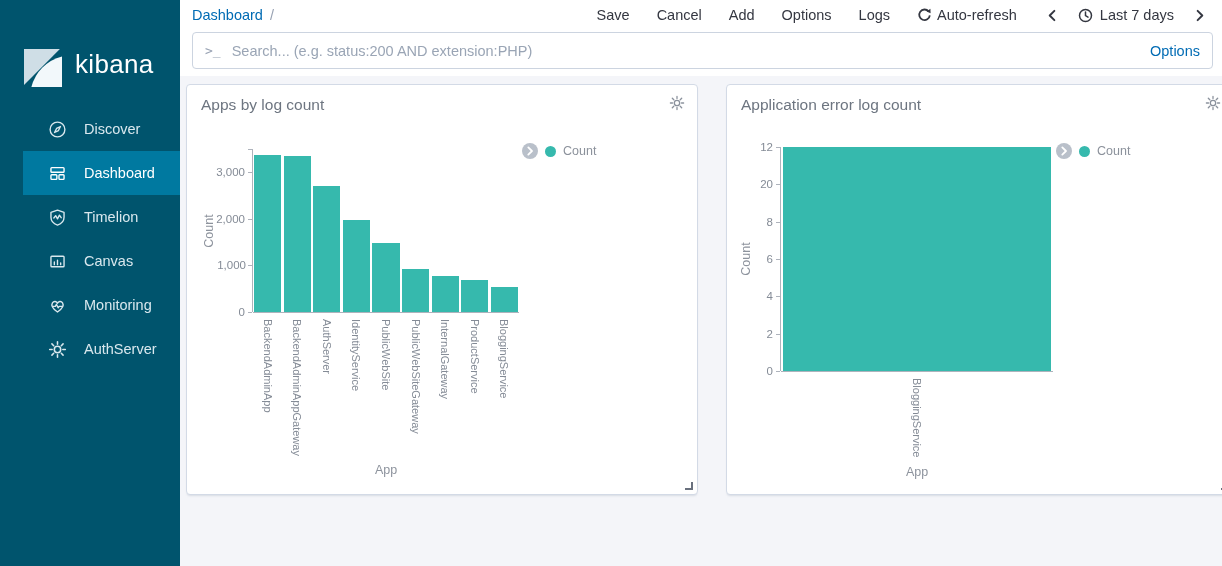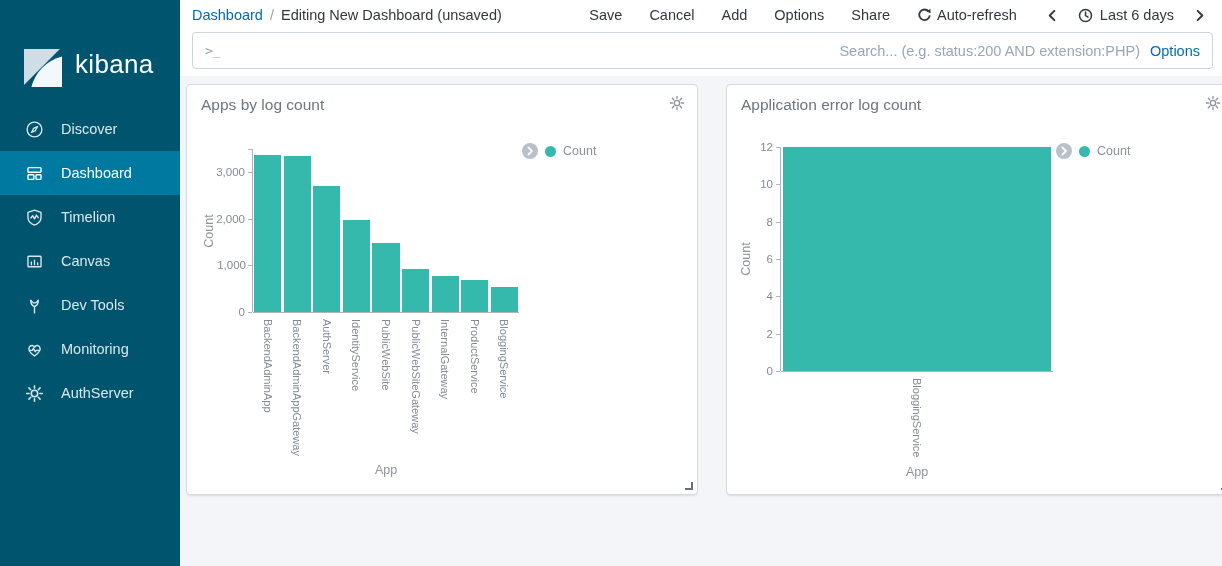--- a/index.html
+++ b/index.html
@@ -7,21 +7,21 @@
   body {
     position: relative; overflow: hidden;
     font-family: "Liberation Sans", sans-serif;
     background: #ffffff; color: #343741;
   }
   
   #sidebar { position:absolute; left:0; top:0; bottom:0; width:180px; background:#00546d; z-index:5; }
   .logo { display:flex; align-items:flex-start; gap:13px; padding:13px 0 10px 24px;margin-top:36px; }
   .logo-mark { width:38px; height:38px; flex:0 0 auto; }
   .logo-text { font-size:26px; color:#ffffff; font-weight:400; letter-spacing:.3px; }
-  .nav { margin-top:10px; }
+  .nav { margin-top:10px;margin-left:23px; }
   .nav-item { display:flex; align-items:center; gap:17px; height:44px; padding-left:25px;
               font-size:14.5px; color:#d9e8ee; cursor:pointer; }
   .nav-item.active { background:#0079a0; color:#ffffff; }
   .nav-item svg { width:19px; height:19px; }
   
   #main { margin-left:180px; height:566px; display:flex; flex-direction:column; }
   
   .topbar { height:30px; display:flex; align-items:center; padding:0 16px 0 12px; background:#fff; }
   .breadcrumb { flex:1; font-size:14.5px; display:flex; align-items:center; gap:7px; }
   .crumb-link { color:#006BB4; cursor:pointer; }
@@ -31,21 +31,21 @@
   .top-action { cursor:pointer; }
   .auto-refresh { display:flex; align-items:center; gap:6px; cursor:pointer;justify-content:space-between; }
   .time-group { display:flex; align-items:center; gap:19px; margin-left:2px; }
   .chev-btn { display:flex; align-items:center; cursor:pointer; }
   .time-range { display:flex; align-items:center; gap:7px; cursor:pointer; }
   
   .search-row { height:46px; display:flex; align-items:flex-start; padding:2px 9px 0 12px; background:#fff; }
   .search-box { flex:1; height:37px; border:1px solid #ccd4e0; border-radius:4px; background:#fff;
                 display:flex; align-items:center; padding:0 12px; }
   .prompt { font-family:"DejaVu Sans Mono", monospace; font-size:13px; color:#98a2b3; margin-right:11px; }
-  .search-input { flex:1; border:none; outline:none; font-size:14.5px; color:#15803d; background:transparent;text-align:right; }
+  .search-input { flex:1; border:none; outline:none; font-size:14.5px; color:#15803d; background:transparent; }
   .search-input::placeholder { color:#9aa5b5; }
   .options-link { color:#006BB4; font-size:14.5px; margin-left:10px; cursor:pointer; }
   .refresh-btn { width:112px; height:37px; margin-left:8px; background:#006BB4; border:none; border-radius:4px;
                  color:#fff; font-size:14.5px; font-weight:700; font-family:"Liberation Sans",sans-serif; cursor:pointer; }
   
   .filter-row { height:36px; border-top:1px solid #d9dee8; background:#f4f5f9;
                 display:flex; align-items:center; padding:0 0 2px 13px; }
   .add-filter { color:#006BB4; font-size:14.5px; cursor:pointer; }
   .add-filter b { font-weight:700; margin-left:4px; }
   .dashboard { flex:1; position:relative; background:#f4f5f9; }
@@ -108,26 +108,20 @@
       </div>
       <div class="nav-item">
         <span style="line-height: 0;"><svg viewBox="0 0 18 18" fill="none" stroke="currentColor" stroke-width="1.3" stroke-linecap="round" stroke-linejoin="round">
             <rect x="2.8" y="4" width="12.4" height="10" rx="0.8"></rect>
             <path d="M6 12 V9.5 M9 12 V7.8 M12 12 V10.4"></path>
           </svg></span>
         <span>Canvas</span>
       </div>
       <div class="nav-item">
         <span style="line-height: 0;"><svg viewBox="0 0 18 18" fill="none" stroke="currentColor" stroke-width="1.3" stroke-linecap="round" stroke-linejoin="round">
-            <path d="M9 16 V10 M9 10 C6.6 9.1 5.4 7 5.4 4 L7.8 6.5 H10.2 L12.6 4 C12.6 7 11.4 9.1 9 10"></path>
-          </svg></span>
-        <span>Dev Tools</span>
-      </div>
-      <div class="nav-item">
-        <span style="line-height: 0;"><svg viewBox="0 0 18 18" fill="none" stroke="currentColor" stroke-width="1.3" stroke-linecap="round" stroke-linejoin="round">
             <path d="M9 15.2 C4.2 12 2.8 9 4.2 6.6 C5.5 4.5 8.3 5 9 7 C9.7 5 12.5 4.5 13.8 6.6 C15.2 9 13.8 12 9 15.2 Z"></path>
             <polyline points="4.6,9.8 7,9.8 8,7.8 9.6,11.2 10.6,9.8 13.4,9.8"></polyline>
           </svg></span>
         <span>Monitoring</span>
       </div>
       <div class="nav-item">
         <span style="line-height: 0;"><svg viewBox="0 0 16 16" fill="none" stroke="currentColor" stroke-width="1.3" stroke-linecap="round" stroke-linejoin="round">
             <circle cx="8" cy="8" r="2.7"></circle>
             <path d="M8 1.4 V3.5 M8 12.5 V14.6 M1.4 8 H3.5 M12.5 8 H14.6 M3.3 3.3 L4.8 4.8 M11.2 11.2 L12.7 12.7 M12.7 3.3 L11.2 4.8 M4.8 11.2 L3.3 12.7"></path>
           </svg></span>
@@ -135,49 +129,48 @@
       </div>
     </div>
 </div>
 
 <div id="main">
 
   <div class="topbar">
     <div class="breadcrumb">
       <span class="crumb-link">Dashboard</span>
       <span class="crumb-sep">/</span>
-      <span class="crumb-current">Editing New Dashboard (unsaved)</span>
     </div>
     <div class="topbar-right">
       <div style="display:flex; gap:27px;">
           <span class="top-action">Save</span>
           <span class="top-action">Cancel</span>
           <span class="top-action">Add</span>
           <span class="top-action">Options</span>
-          <span class="top-action">Share</span>
+          <span class="top-action">Logs</span>
         </div>
       <div class="auto-refresh">
         <svg width="14" height="14" viewBox="0 0 14 14">
           <path d="M11.6 3.4 A5.3 5.3 0 1 0 12.8 7.4" fill="none" stroke="#343741" stroke-width="1.8"></path>
           <polygon points="13.4,0.8 13.6,5.2 9.6,3.4" fill="#343741"></polygon>
         </svg>
         <span>Auto-refresh</span>
       </div>
       <div class="time-group">
         <span class="chev-btn">
           <svg width="13" height="13" viewBox="0 0 14 14">
               <path d="M9 2 L4 7 L9 12" fill="none" stroke="#343741" stroke-width="2.1" stroke-linecap="round" stroke-linejoin="round"></path>
             </svg>
         </span>
         <span class="time-range">
           <svg width="15" height="15" viewBox="0 0 15 15">
               <circle cx="7.5" cy="7.5" r="6" fill="none" stroke="#343741" stroke-width="1.5"></circle>
               <path d="M7.5 4 V7.7 L10 9.2" fill="none" stroke="#343741" stroke-width="1.5" stroke-linecap="round"></path>
             </svg>
-          <span>Last 6 days</span>
+          <span>Last 7 days</span>
         </span>
         <span class="chev-btn">
           <svg width="13" height="13" viewBox="0 0 14 14">
               <path d="M5 2 L10 7 L5 12" fill="none" stroke="#343741" stroke-width="2.1" stroke-linecap="round" stroke-linejoin="round"></path>
             </svg>
         </span>
       </div>
     </div>
   </div>
 
@@ -252,21 +245,21 @@
           <div class="ytick-label" style="left: 2px; top: 279px;">0</div>
           <div class="tickmark" style="left: 49px; top: 286px; width: 4px; height: 1px;"></div>
           <div class="ytick-label" style="left: 2px; top: 241.667px;">2</div>
           <div class="tickmark" style="left: 49px; top: 248.667px; width: 4px; height: 1px;"></div>
           <div class="ytick-label" style="left: 2px; top: 204.333px;">4</div>
           <div class="tickmark" style="left: 49px; top: 211.333px; width: 4px; height: 1px;"></div>
           <div class="ytick-label" style="left: 2px; top: 167px;">6</div>
           <div class="tickmark" style="left: 49px; top: 174px; width: 4px; height: 1px;"></div>
           <div class="ytick-label" style="left: 2px; top: 129.667px;">8</div>
           <div class="tickmark" style="left: 49px; top: 136.667px; width: 4px; height: 1px;"></div>
-          <div class="ytick-label" style="left: 2px; top: 92.3333px;">10</div>
+          <div class="ytick-label" style="left: 2px; top: 92.3333px;">20</div>
           <div class="tickmark" style="left: 49px; top: 99.3333px; width: 4px; height: 1px;"></div>
           <div class="ytick-label" style="left: 2px; top: 55px;">12</div>
           <div class="tickmark" style="left: 49px; top: 62px; width: 4px; height: 1px;"></div>
           <div class="bar" style="left: 56.04px; top: 62px; width: 267.92px; height: 224px; background: rgb(54, 185, 173);"></div>
           <div class="xcat" style="left: 183px; top: 293px;">BloggingService</div>
           <div class="xtitle" style="left: 190px; top: 380px;">App</div>
           <div class="ytitle" style="left: 19px; top: 174px;">Count</div>
           <div class="legend" style="left: 329px; top: 58px;">
             <span style="line-height: 0;"><svg viewBox="0 0 16 16">
                 <circle cx="8" cy="8" r="8" fill="#b9c0ca"></circle>

